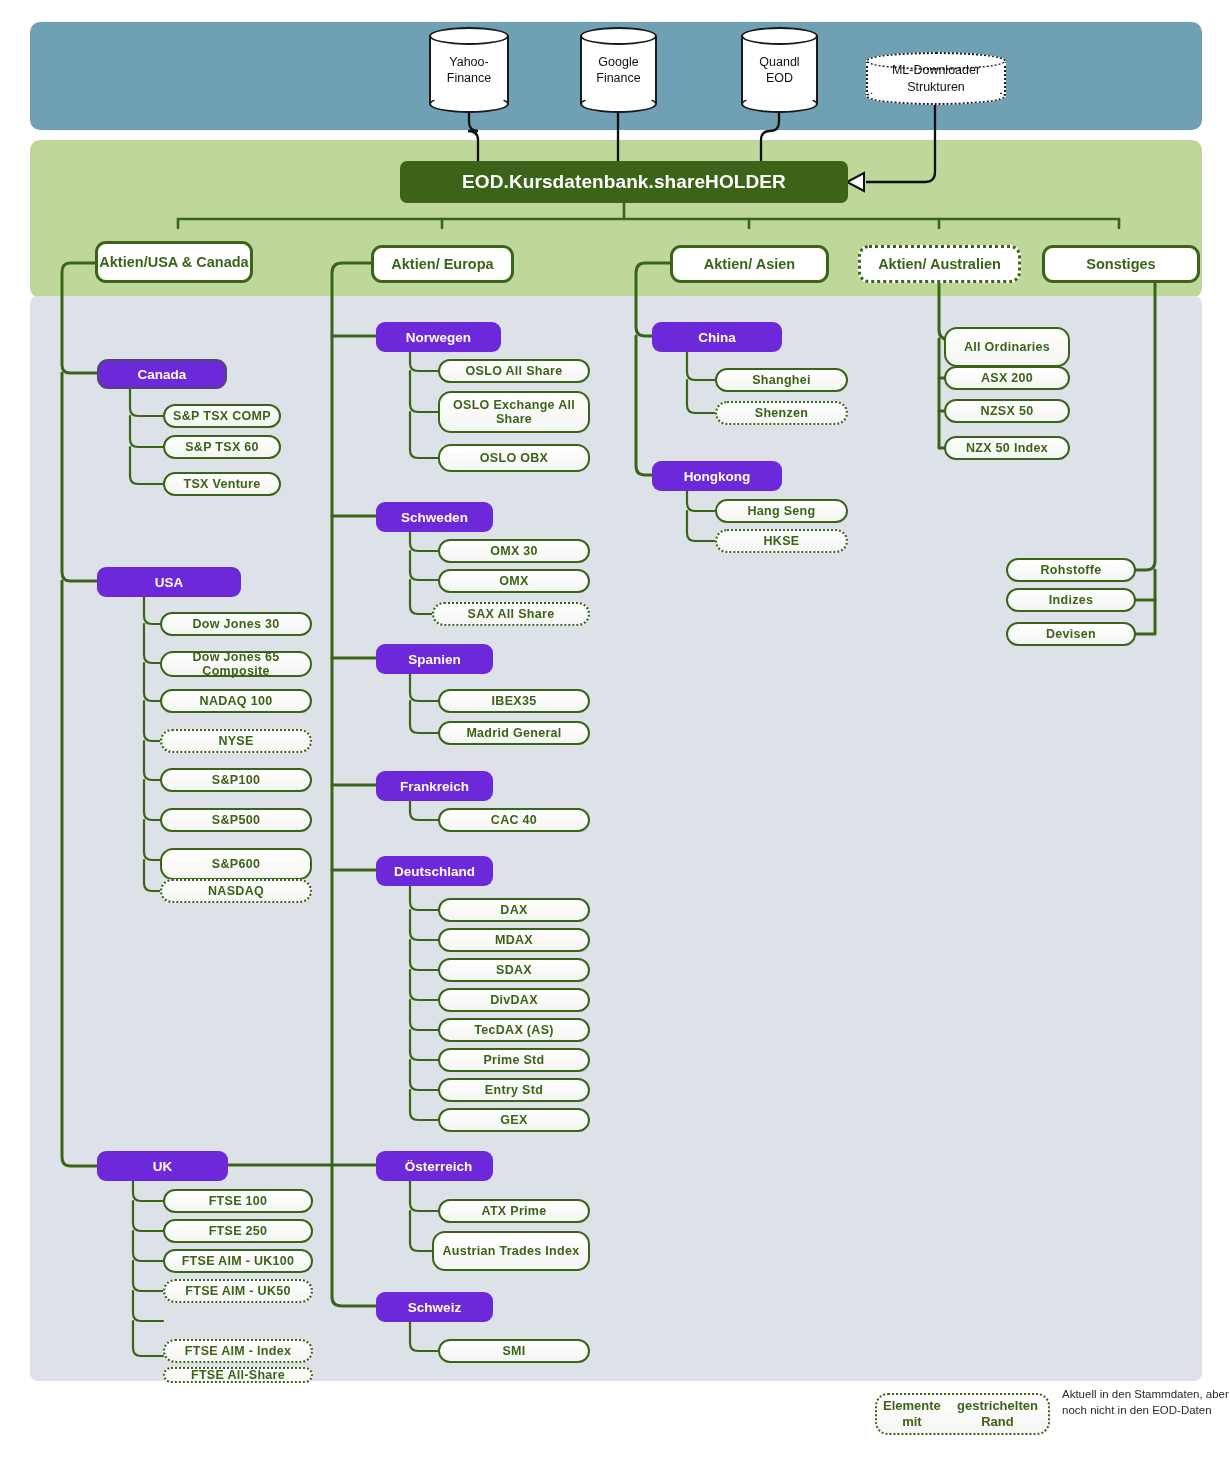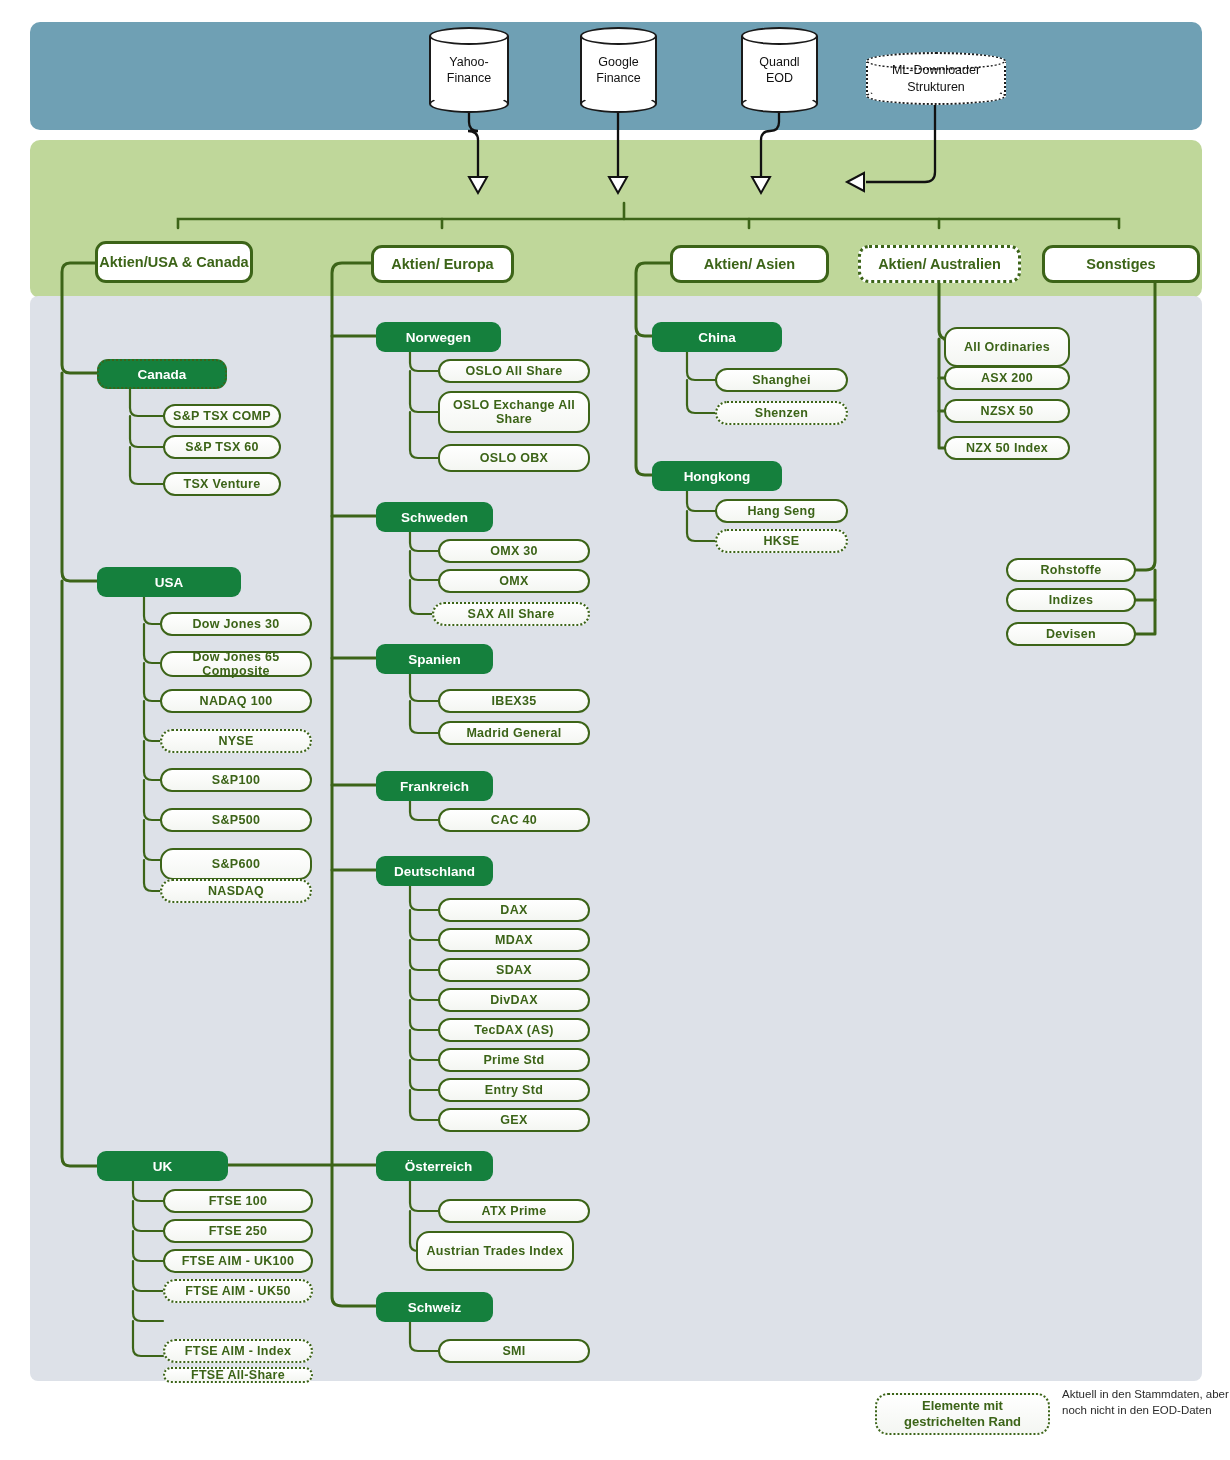--- a/index.html
+++ b/index.html
@@ -57,21 +57,21 @@
   
   .cat{
     position:absolute;background:#ffffff;border:3px solid #3c6418;border-radius:11px;
     display:flex;align-items:center;justify-content:center;text-align:center;
     color:#3c6418;font-weight:bold;font-size:14.5px;line-height:1.25;box-sizing:border-box;
   }
   .cat.dotted{border:3px dotted #3c6418;}
 
   
   .country{
-    position:absolute;background:#15803d;border-radius:9px;
+    position:absolute;background:#6d28d9;border-radius:9px;
     display:flex;align-items:center;justify-content:center;
     color:#ffffff;font-weight:bold;font-size:13.5px;box-sizing:border-box;
   }
   .country.dotted{border:2px dotted #3c6418;}
 
   
   .leaf{
     position:absolute;
     background:linear-gradient(to bottom,#ffffff 0%,#f4f6f2 100%);
     border:2px solid #3c6418;border-radius:13px;
@@ -79,21 +79,21 @@
     color:#3c6418;font-weight:bold;font-size:12.5px;box-sizing:border-box;
     letter-spacing:.3px;
   }
   .leaf.dotted{border:2.5px dotted #3c6418;}
 
   
   #legend-box{
     position:absolute;left:875px;top:1393px;width:175px;height:42px;
     background:linear-gradient(to bottom,#ffffff 0%,#f4f6f2 100%);
     border:2.5px dotted #3c6418;border-radius:13px;
-    display:flex;flex-direction:column;align-items:center;justify-content:center;
+    display:flex;flex-direction:row;align-items:center;justify-content:center;
     color:#3c6418;font-weight:bold;font-size:13px;line-height:1.25;text-align:center;
     box-sizing:border-box;
   }
   #legend-text{
     position:absolute;left:1062px;top:1387px;width:168px;
     font-size:11.5px;color:#2b2b2b;line-height:1.35;
   }
 </style>
 </head>
 <body>
@@ -251,20 +251,21 @@
   <div class="cyl dashed" id="src-mldl" style="left:866px;top:52px;width:140px;height:53px;">
     <div class="body"></div>
     <div class="bot"></div>
     <div class="top"></div>
     <div class="lbl">
       <span>ML-Downloader</span>
       <span>Strukturen</span>
     </div>
   </div>
 
+  <div id="root-node">EOD.Kursdatenbank.shareHOLDER</div>
 
   <div class="cat" id="cat-usa-canada" style="left:95px;top:241px;width:158px;height:42px;">Aktien/USA &amp; Canada</div>
   <div class="cat" id="cat-europa" style="left:371px;top:245px;width:143px;height:38px;">Aktien/ Europa</div>
   <div class="cat" id="cat-asien" style="left:670px;top:245px;width:159px;height:38px;">Aktien/ Asien</div>
   <div class="cat dotted" id="cat-australien" style="left:858px;top:245px;width:163px;height:38px;">Aktien/ Australien</div>
   <div class="cat" id="cat-sonstiges" style="left:1042px;top:245px;width:158px;height:38px;">Sonstiges</div>
 
   <div class="country dotted" style="left:97px;top:359px;width:130px;height:30px;border-radius:11px;">Canada</div>
   <div class="country" style="left:97px;top:567px;width:144px;height:30px;">USA</div>
   <div class="country" style="left:97px;top:1151px;width:131px;height:30px;">UK</div>
@@ -316,21 +317,21 @@
   <div class="leaf" style="left:438px;top:898px;width:152px;height:24px;">DAX</div>
   <div class="leaf" style="left:438px;top:928px;width:152px;height:24px;">MDAX</div>
   <div class="leaf" style="left:438px;top:958px;width:152px;height:24px;">SDAX</div>
   <div class="leaf" style="left:438px;top:988px;width:152px;height:24px;">DivDAX</div>
   <div class="leaf" style="left:438px;top:1018px;width:152px;height:24px;">TecDAX (AS)</div>
   <div class="leaf" style="left:438px;top:1048px;width:152px;height:24px;">Prime Std</div>
   <div class="leaf" style="left:438px;top:1078px;width:152px;height:24px;">Entry Std</div>
   <div class="leaf" style="left:438px;top:1108px;width:152px;height:24px;">GEX</div>
 
   <div class="leaf" style="left:438px;top:1199px;width:152px;height:24px;">ATX Prime</div>
-  <div class="leaf" style="left:416px;top:1231px;width:158px;height:40px;">Austrian Trades Index</div>
+  <div class="leaf" style="left:432px;top:1231px;width:158px;height:40px;">Austrian Trades Index</div>
 
   <div class="leaf" style="left:438px;top:1339px;width:152px;height:24px;">SMI</div>
 
   <div class="leaf" style="left:715px;top:368px;width:133px;height:24px;">Shanghei</div>
   <div class="leaf dotted" style="left:715px;top:401px;width:133px;height:24px;">Shenzen</div>
 
   <div class="leaf" style="left:715px;top:499px;width:133px;height:24px;">Hang Seng</div>
   <div class="leaf dotted" style="left:715px;top:529px;width:133px;height:24px;">HKSE</div>
 
   <div class="leaf" style="left:944px;top:327px;width:126px;height:40px;">All Ordinaries</div>

